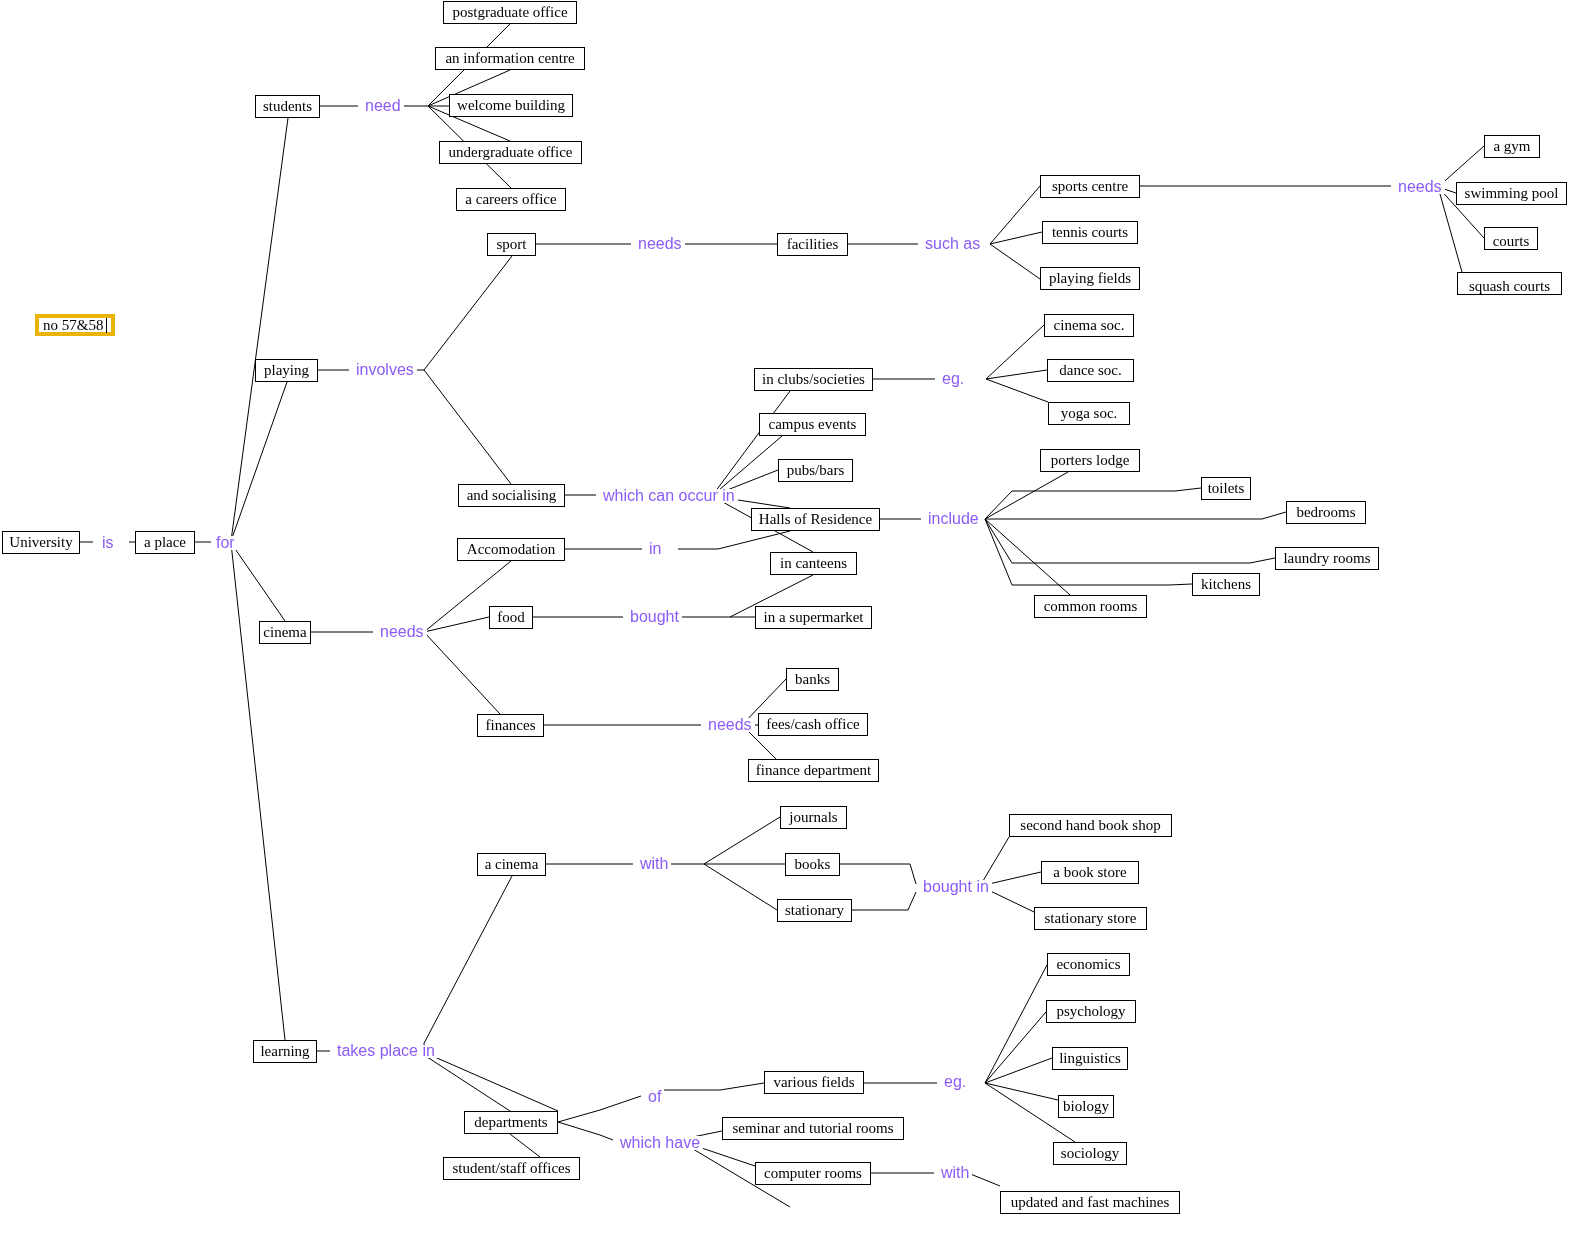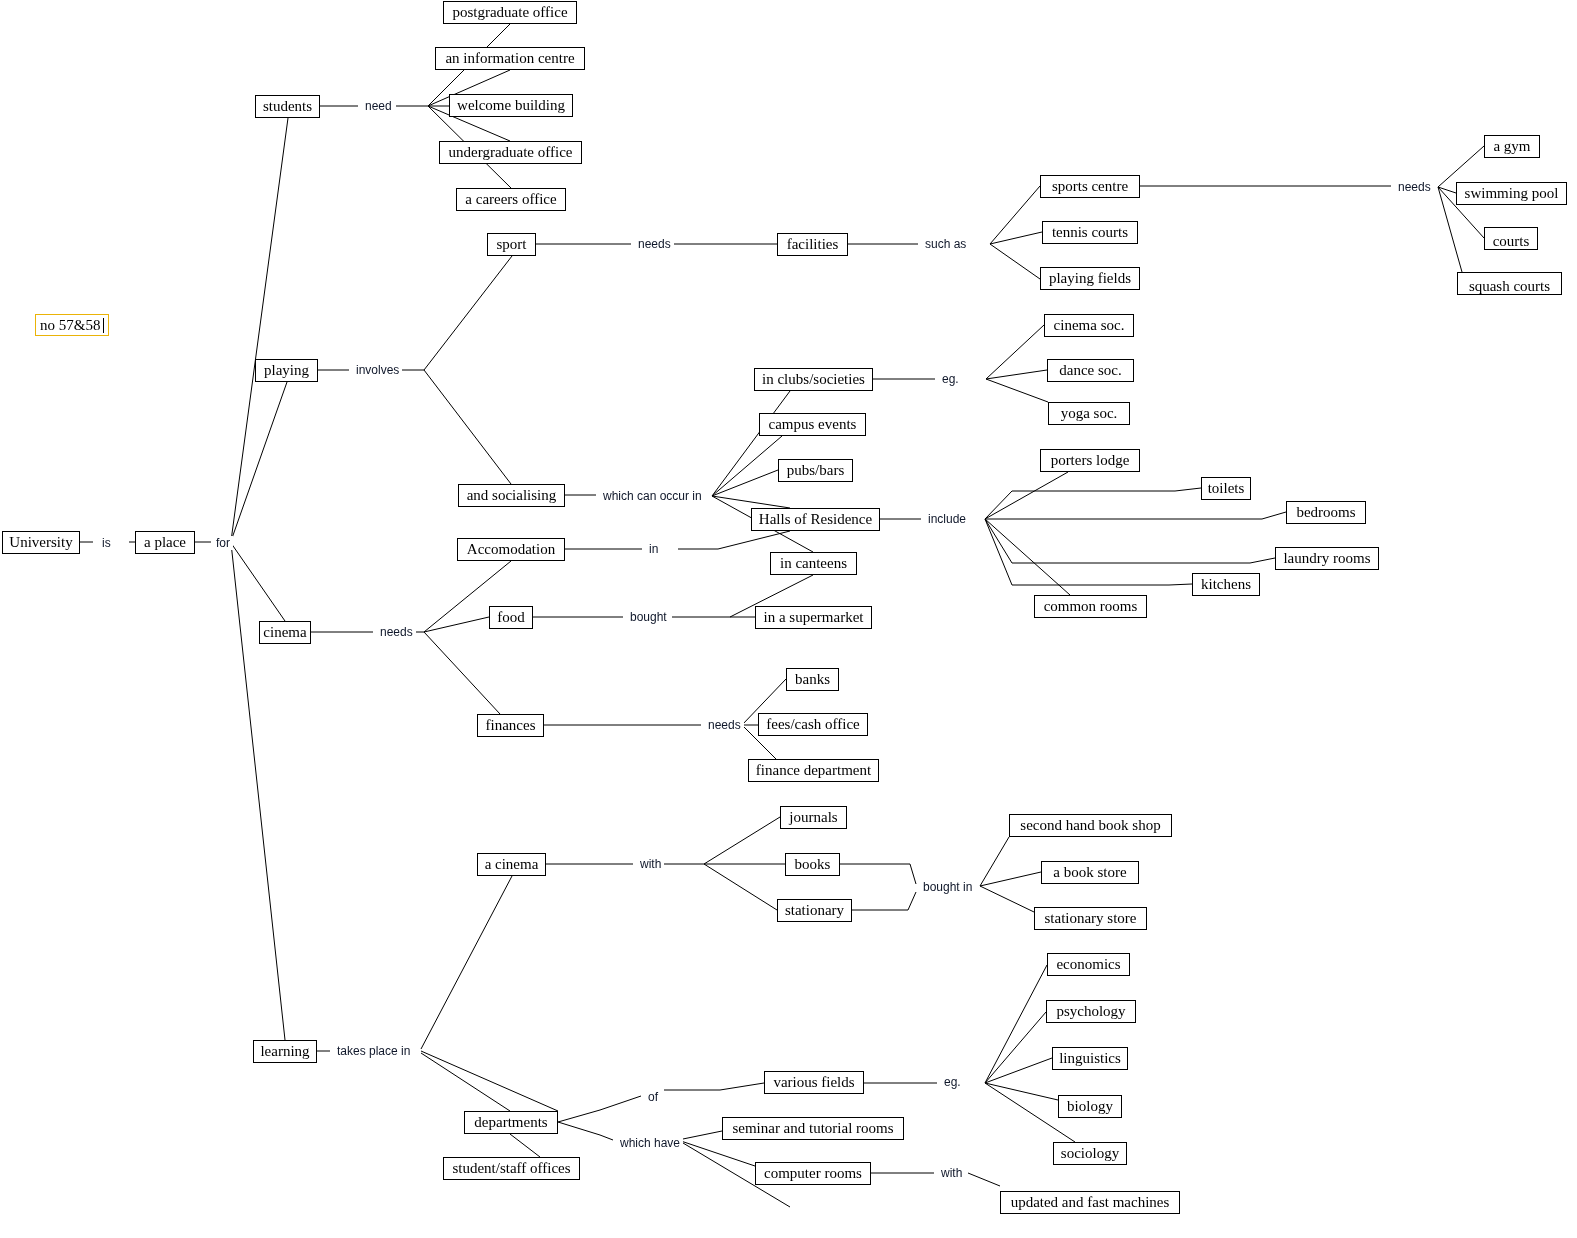--- a/index.html
+++ b/index.html
@@ -33,21 +33,21 @@
     display:flex;
     align-items:center;
     justify-content:center;
     padding:0 5px;
     height:23px;
     z-index:3;
   }
   .note{
     position:absolute;
     box-sizing:border-box;
-    border:1px solid #eab308;
+    border:4px solid #eab308;
     background:#fff;
     font-family:"Liberation Serif","DejaVu Serif",serif;
     font-size:15px;
     height:22px;
     display:flex;
     align-items:center;
     padding:0 4px;
     white-space:nowrap;
     z-index:3;
   }
@@ -55,23 +55,23 @@
     display:inline-block;
     width:1px;
     height:15px;
     background:#000;
     margin-left:3px;
   }
   .elabel{
     position:absolute;
     background:#fff;
     font-family:"Liberation Sans","DejaVu Sans",sans-serif;
-    font-size:12px;
+    font-size:16px;
     line-height:14px;
-    color:#0f172a;
+    color:#8b5cf6;
     white-space:nowrap;
     padding:0 3px;
     z-index:4;
   }
 </style>
 </head>
 <body>
 
 <div id="canvas">
 
@@ -343,21 +343,21 @@
       </div>
       <div class="node" style="left: 1047px; top: 953px; width: 83px; height: 23px;">
         <span>economics</span>
       </div>
       <div class="node" style="left: 1046px; top: 1000px; width: 90px; height: 23px;">
         <span>psychology</span>
       </div>
       <div class="node" style="left: 1052px; top: 1047px; width: 76px; height: 23px;">
         <span>linguistics</span>
       </div>
-      <div class="node" style="left: 1058px; top: 1095px; width: 64px; height: 23px;">
+      <div class="node" style="left: 1058px; top: 1095px; width: 56px; height: 23px;">
         <span>biology</span>
       </div>
       <div class="node" style="left: 1053px; top: 1142px; width: 74px; height: 23px;">
         <span>sociology</span>
       </div>
     </div>
   <div id="label-layer">
       <div class="elabel" style="left: 99px; top: 536px;">is</div>
       <div class="elabel" style="left: 213px; top: 536px;">for</div>
       <div class="elabel" style="left: 362px; top: 99px;">need</div>

